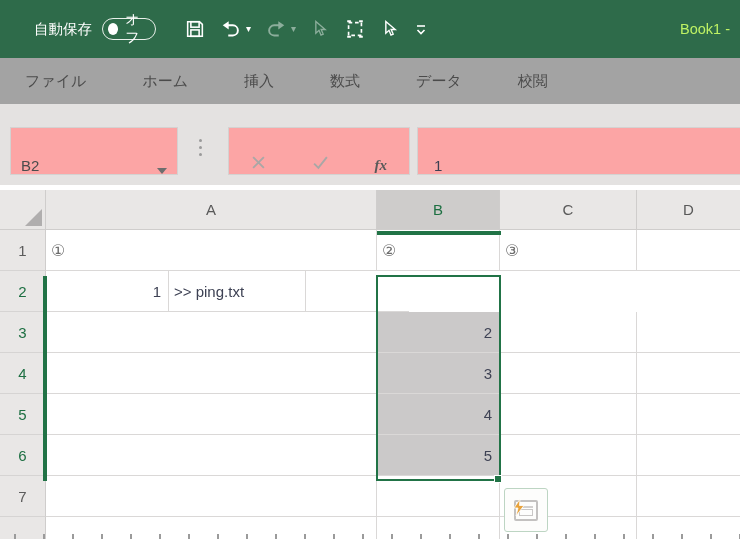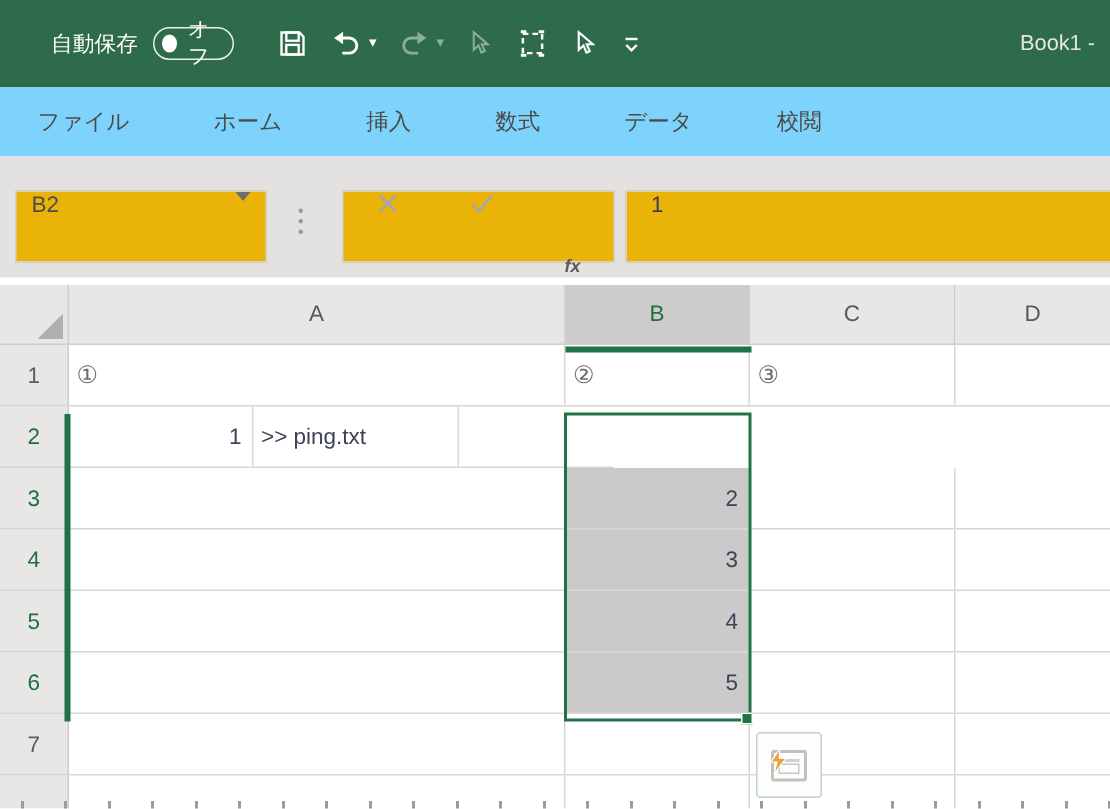--- a/index.html
+++ b/index.html
@@ -11,40 +11,40 @@
     padding:0 10px 0 34px; color:#fff; gap:18px; }
   .autosave { display:flex; align-items:center; gap:10px; font-size:14.5px; }
   .toggle-pill { width:54px; height:22px; border:1.6px solid #e9f0ea; border-radius:12px;
     display:flex; align-items:center; padding:0 5px; gap:7px; }
   .toggle-knob { width:12px; height:12px; border-radius:50%; background:#fff; }
   .toggle-state { font-size:14px; color:#fff; }
   .qat { display:flex; align-items:center; gap:14px; margin-left:10px; }
   .qat svg { display:block; }
   .dim { opacity:.45; }
   .chev { font-size:10px; color:#fff; line-height:1; }
-  .book-title { margin-left:auto; font-size:14.5px; color:#e5e5e5; white-space:nowrap; }
-
-  
-  .ribbon { height:47px; background:#7dd3fc; display:flex; align-items:center;
+  .book-title { margin-left:auto; font-size:14.5px; color:#bef264; white-space:nowrap; }
+
+  
+  .ribbon { height:47px; background:#a3a3a3; display:flex; align-items:center;
     padding-left:25px; gap:56px; overflow:hidden; border-bottom:1px solid #e4e2e1; }
   .ribbon .tab { font-size:15px; color:#4b4b4b; white-space:nowrap; cursor:default; }
 
   
   .formula-strip { height:80px; background:#e4e2e1; position:relative; }
-  .fbox { position:absolute; top:22px; height:48px; background:#eab308;
-    border:1px solid #d4d2d1; display:flex; align-items:flex-start; }
+  .fbox { position:absolute; top:22px; height:48px; background:#fca5a5;
+    border:1px solid #d4d2d1; display:flex; align-items:flex-end; }
   .namebox { left:10px; width:168px; padding:0 10px; justify-content:space-between; }
   .namebox .nb-text { font-size:15px; color:#4c4c4c; }
   .nb-arrow { width:0; height:0; border-left:5px solid transparent;
     border-right:5px solid transparent; border-top:6px solid #6e6e6e; }
   .vdots { position:absolute; left:199px; top:34px; display:flex; flex-direction:column; gap:4px; }
   .vdots i { width:3px; height:3px; border-radius:50%; background:#9a9a9a; }
   .fnbox { left:228px; width:182px; justify-content:space-between; padding:0 22px; }
-  .fx-label { font-style:italic; font-weight:bold; font-size:12px; color:#5a5a5a;
-    font-family:Liberation Sans, sans-serif;margin-top:42px; }
+  .fx-label { font-style:italic; font-weight:bold; font-size:15px; color:#5a5a5a;
+    font-family:Liberation Serif, serif;margin-top:42px; }
   .barbox { left:417px; width:323px; padding:0 16px; border-right:none; }
   .barbox .fval { font-size:15px; color:#3c3f52; }
 
   
   .sheet { position:relative; height:354px; background:#fff; }
   .grid-row { display:flex; }
   .colhead-row { margin-top:5px; height:40px; }
   .ch { background:#e9e7e6; border-right:1px solid #cfcdcc; border-bottom:1px solid #cfcdcc;
     display:flex; align-items:center; justify-content:center;
     font-size:15px; color:#595959; }

